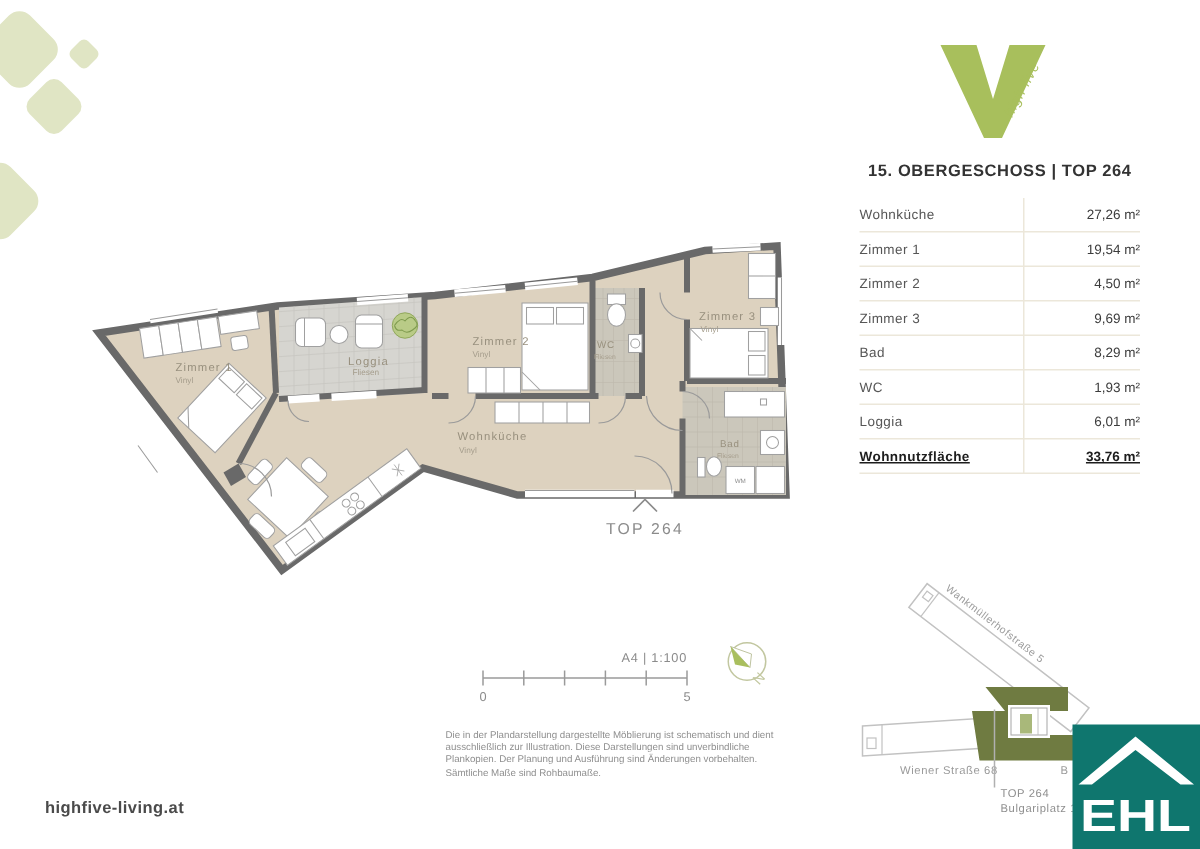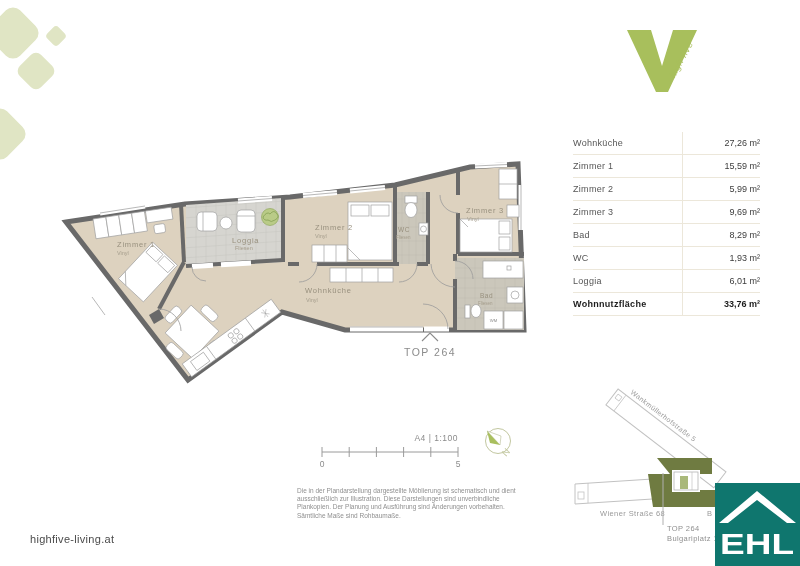--- a/index.html
+++ b/index.html
@@ -15,60 +15,61 @@
   .vlogo{position:absolute;left:612px;top:20px;}
   
   .title{position:absolute;left:565px;top:108px;width:203px;text-align:center;
          font-size:11px;font-weight:bold;letter-spacing:.4px;color:#333;}
   .atable{position:absolute;left:573px;top:132px;width:187px;}
   .atable .vdiv{position:absolute;left:109px;top:0;width:1px;height:184px;background:#ece7da;}
   .trow{height:22px;display:flex;justify-content:space-between;align-items:center;
         border-bottom:1px solid #ece7da;}
   .tlabel{font-size:9px;color:#565656;letter-spacing:.3px;}
   .tvalue{font-size:9px;color:#3c3c3c;text-align:right;}
-  .trow.total .tlabel,.trow.total .tvalue{font-weight:bold;color:#1d1d1d;}
+  .trow.total .tlabel,.trow.total .tvalue{font-weight:bold;color:#1d1d1d;text-decoration:underline;}
   
   .plan{position:absolute;left:55px;top:135px;}
   .scalebar{position:absolute;left:312px;top:428px;}
   .compass{position:absolute;left:477px;top:424px;}
   .disclaimer{position:absolute;left:297px;top:487px;font-size:6.5px;line-height:8.2px;color:#8f8f8f;}
-  .website{position:absolute;left:30px;top:533px;font-size:11px;color:#4a4a4a;letter-spacing:.3px;}
+  .website{position:absolute;left:30px;top:533px;font-size:11px;color:#4a4a4a;letter-spacing:.3px;font-weight:bold;}
   .sitemap{position:absolute;left:560px;top:385px;}
   .ehl{position:absolute;left:715px;top:483px;width:97px;height:83px;background:#0f766e;}
   svg text{font-family:"Liberation Sans",sans-serif;}
 </style>
 </head>
 <body>
 
 <div class="page">
 
   <div class="diamond d1"></div>
   <div class="diamond d2"></div>
   <div class="diamond d3"></div>
   <div class="diamond d4"></div>
 
   <svg class="vlogo" width="100" height="78" viewBox="0 0 100 78">
     <polygon points="15,10 39,10 50,46 61,10 85,10 56,72 44,72" fill="#a8bf5c"></polygon>
     <text x="0" y="0" transform="translate(72,41) rotate(-62)" text-anchor="middle" font-size="9.5" font-style="italic" fill="#a8bf5c" letter-spacing="0.5">high five</text>
   </svg>
 
+  <div class="title">15. OBERGESCHOSS | TOP 264</div>
 
   <div class="atable">
     <div class="vdiv"></div>
     <div class="trow">
       <span class="tlabel">Wohnküche</span>
       <span class="tvalue">27,26 m²</span>
       </div>
     <div class="trow">
       <span class="tlabel">Zimmer 1</span>
-      <span class="tvalue">15,59 m²</span>
+      <span class="tvalue">19,54 m²</span>
       </div>
     <div class="trow">
       <span class="tlabel">Zimmer 2</span>
-      <span class="tvalue">5,99 m²</span>
+      <span class="tvalue">4,50 m²</span>
       </div>
     <div class="trow">
       <span class="tlabel">Zimmer 3</span>
       <span class="tvalue">9,69 m²</span>
       </div>
     <div class="trow">
       <span class="tlabel">Bad</span>
       <span class="tvalue">8,29 m²</span>
       </div>
     <div class="trow">

